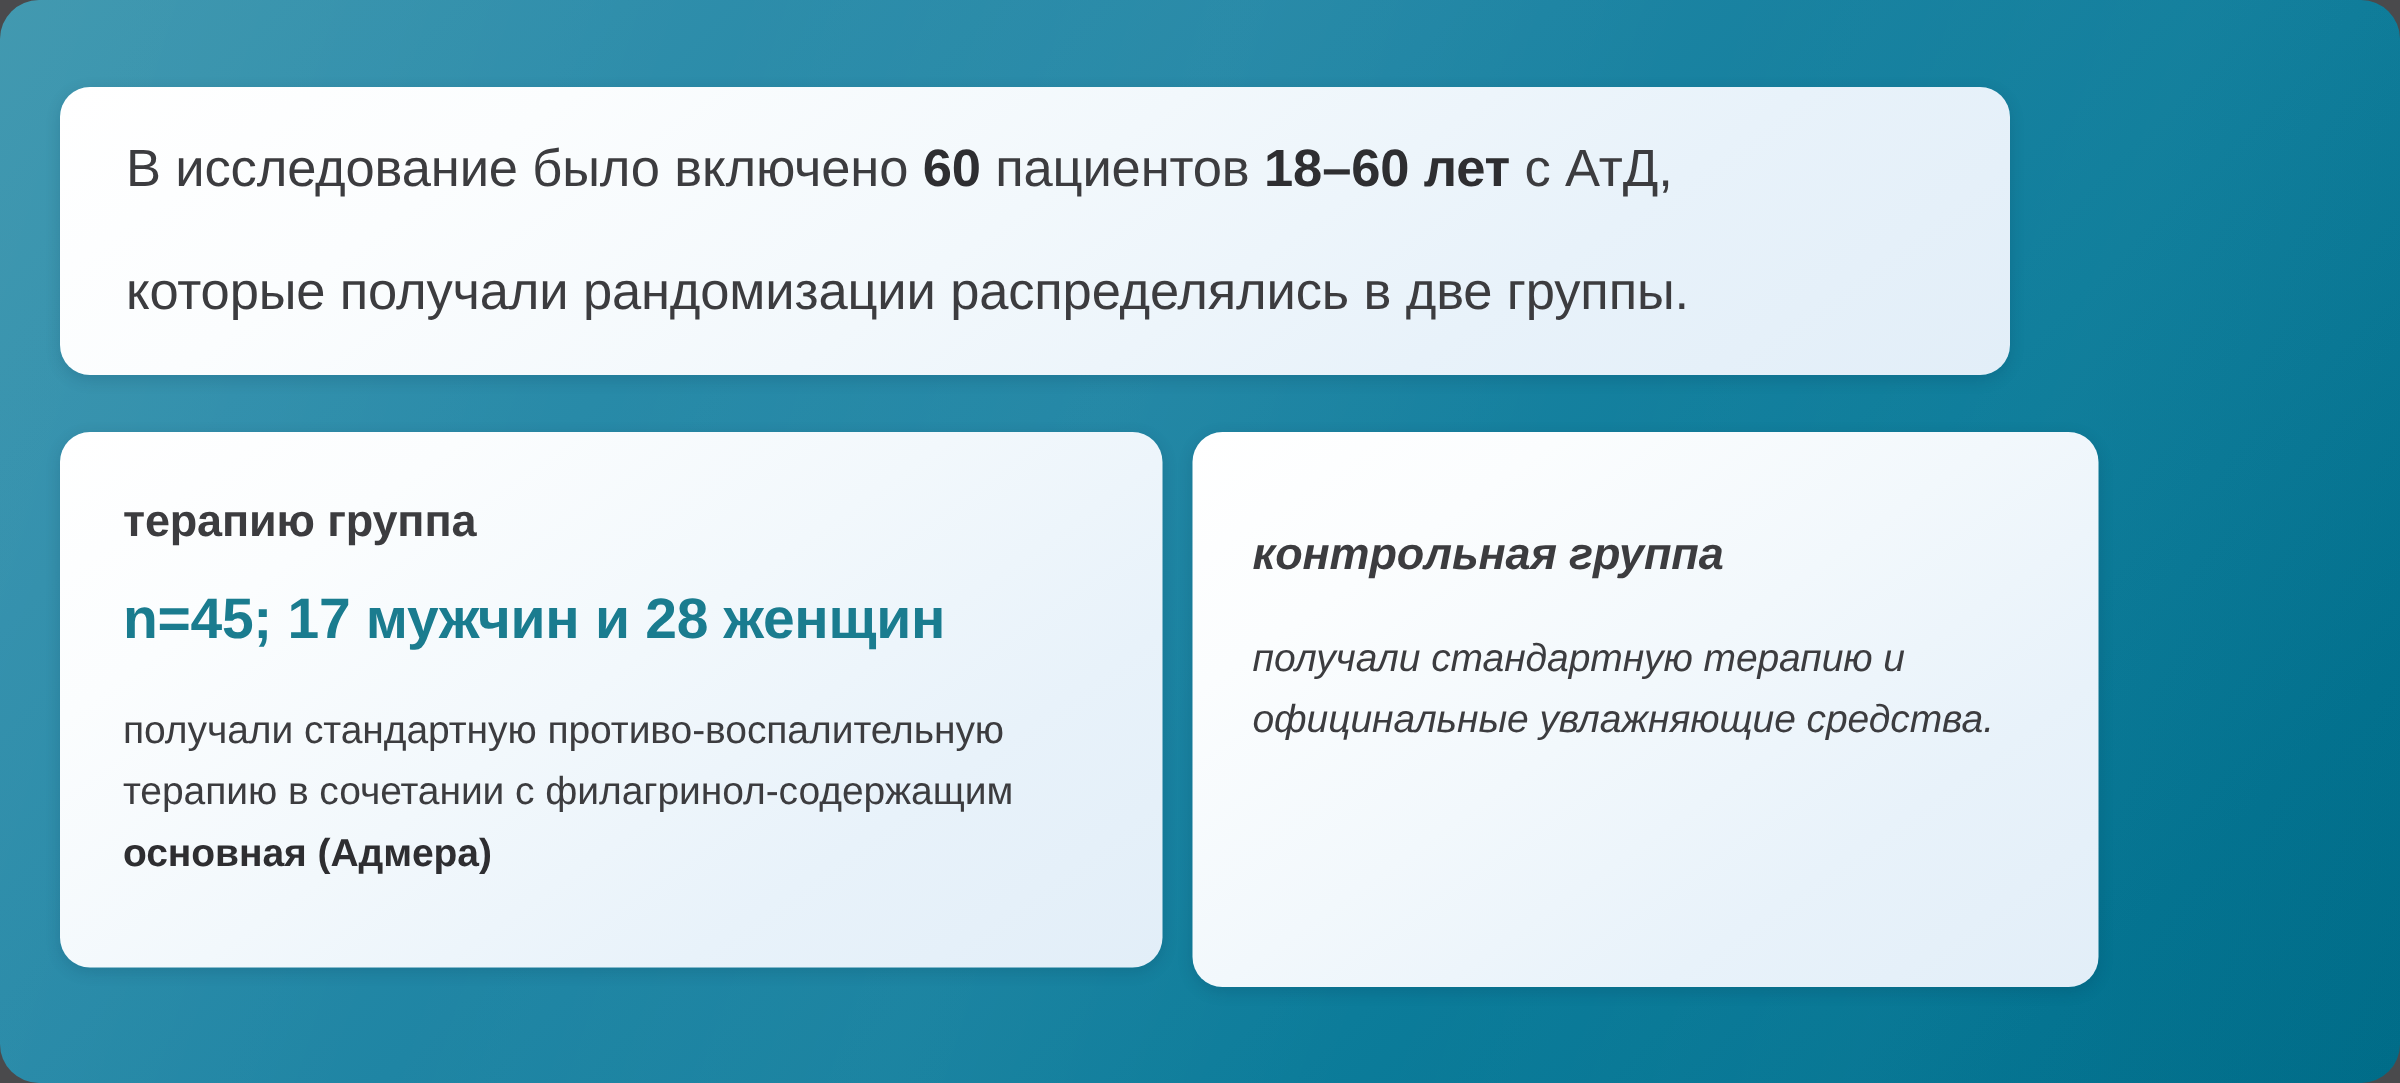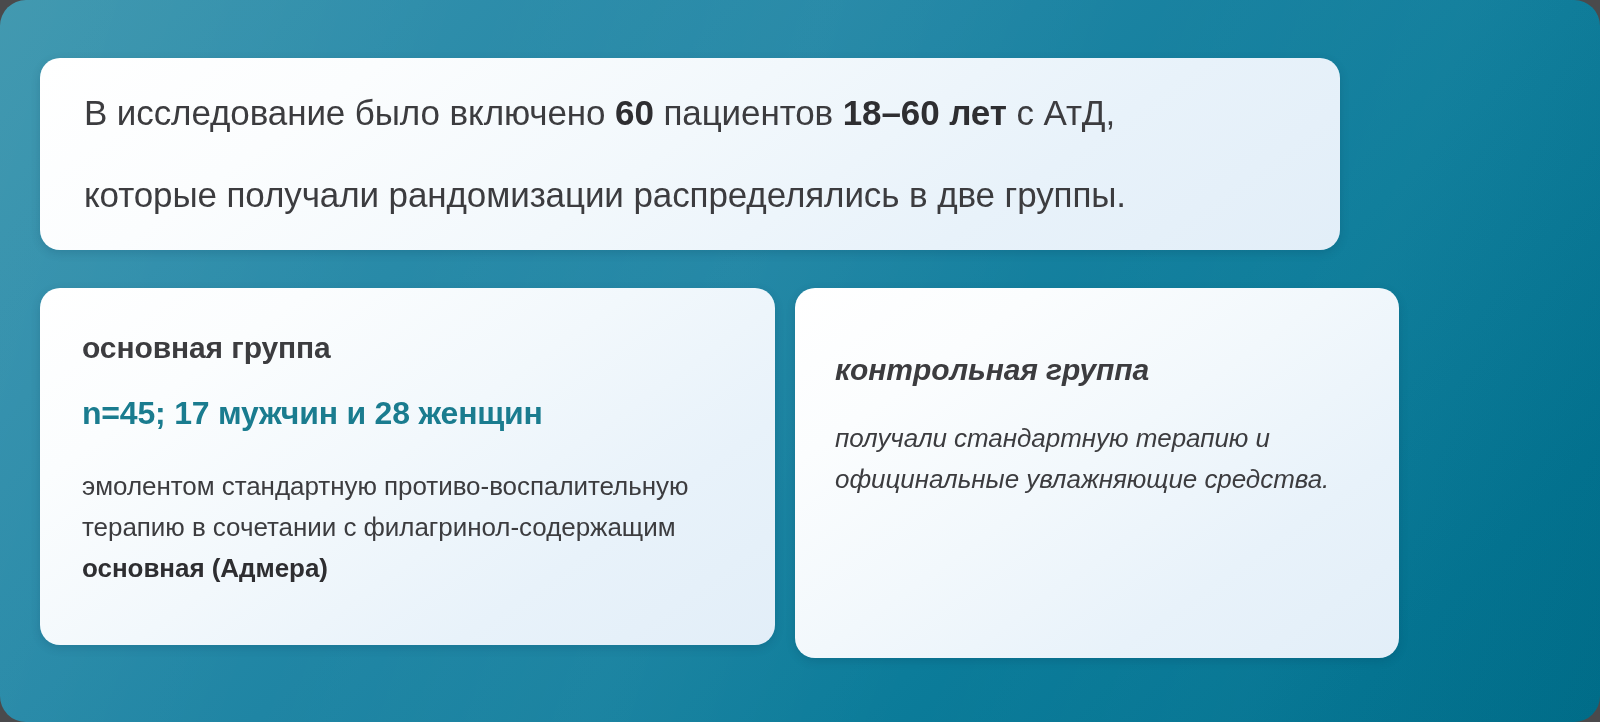--- a/index.html
+++ b/index.html
@@ -109,21 +109,21 @@
   .group-title {
     font-size: 30px;
     line-height: 36px;
     font-weight: 700;
     color: #3c3c3f;
     letter-spacing: -0.1px;
     margin: 0 0 30px 0;
   }
 
   .group-stat {
-    font-size: 32px;
+    font-size: 38px;
     line-height: 34px;
     font-weight: 700;
     color: #1a7c8f;
     letter-spacing: -0.2px;
     margin: 0 0 36px 0;
   }
 
   .group-body {
     font-size: 26px;
     line-height: 41px;
@@ -145,24 +145,24 @@
   <div id="canvas-sheen"></div>
 
   <div class="card" id="card-top">
     <div class="intro-line">
       <span>В исследование было включено </span><b>60</b><span> пациентов </span><b>18–60 лет</b><span> с АтД,</span>
     </div>
     <div class="intro-line">которые получали рандомизации распределялись в две группы.</div>
   </div>
 
   <div class="card" id="card-main-group">
-    <div class="group-title">основная группа</div>
+    <div class="group-title">терапию группа</div>
     <div class="group-stat">n=45; 17 мужчин и 28 женщин</div>
     <div class="group-body">
-      <span>эмолентом стандартную противо-воспалительную терапию в сочетании с филагринол-содержащим </span><b>основная (Адмера)</b>
+      <span>получали стандартную противо-воспалительную терапию в сочетании с филагринол-содержащим </span><b>основная (Адмера)</b>
     </div>
   </div>
 
   <div class="card" id="card-control-group">
     <div class="group-title">контрольная группа</div>
     <div class="group-body">
       <span>получали стандартную терапию и официнальные увлажняющие средства.</span>
     </div>
   </div>
 

